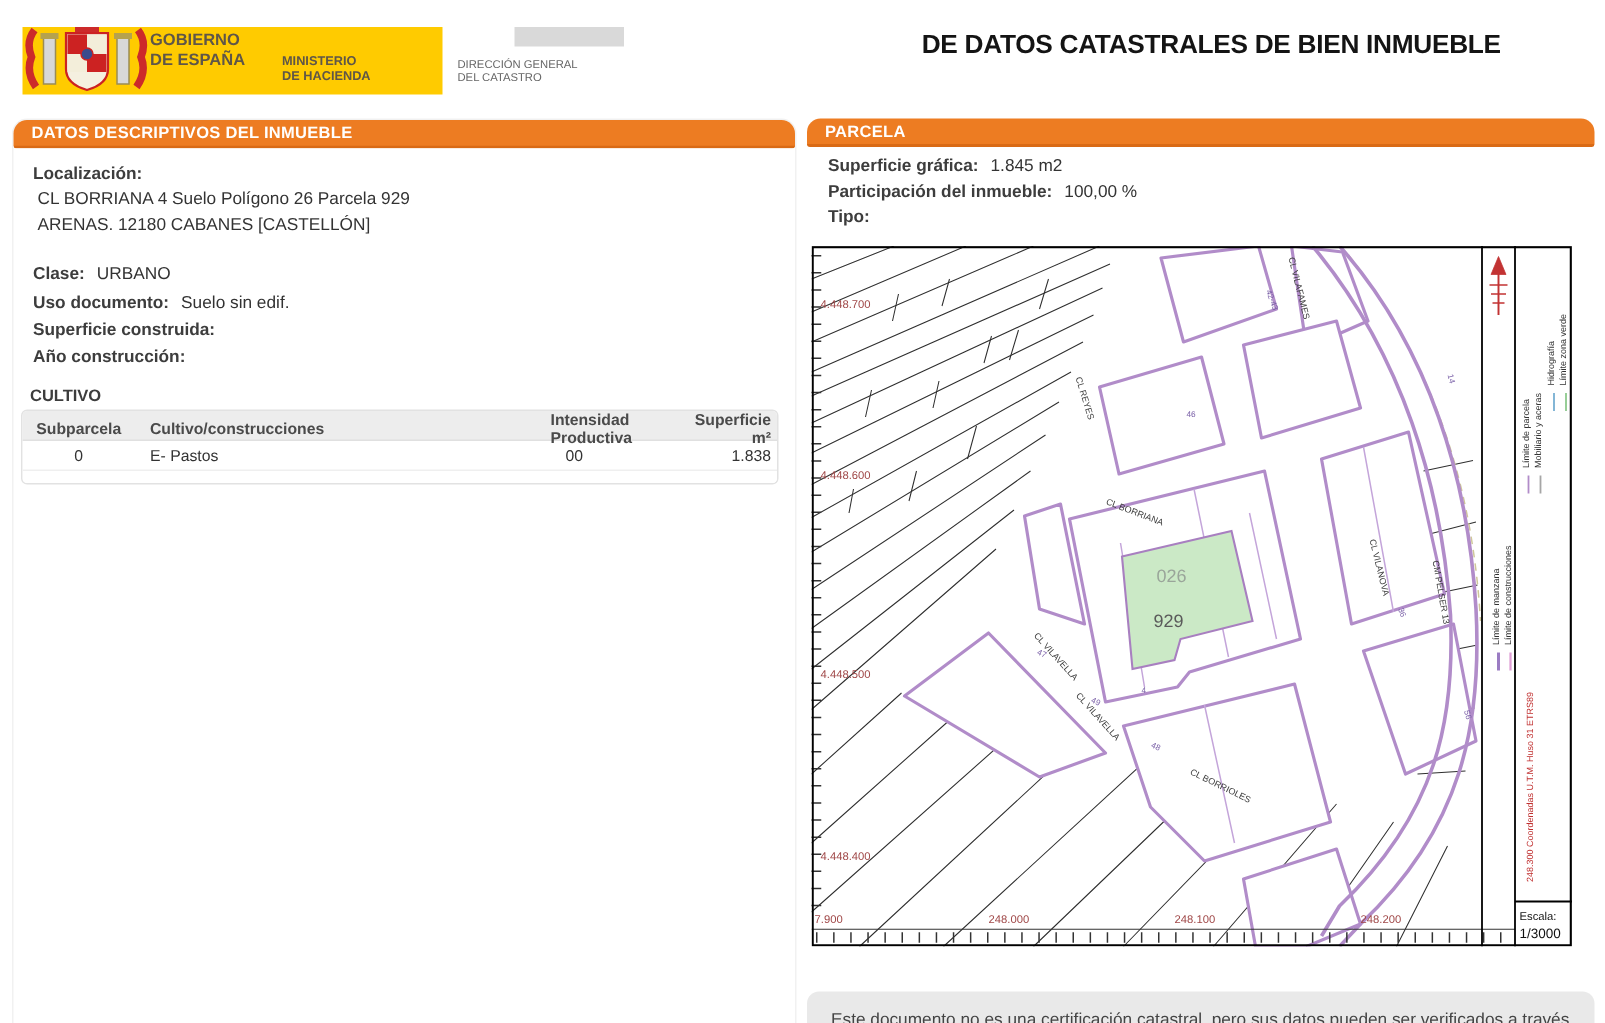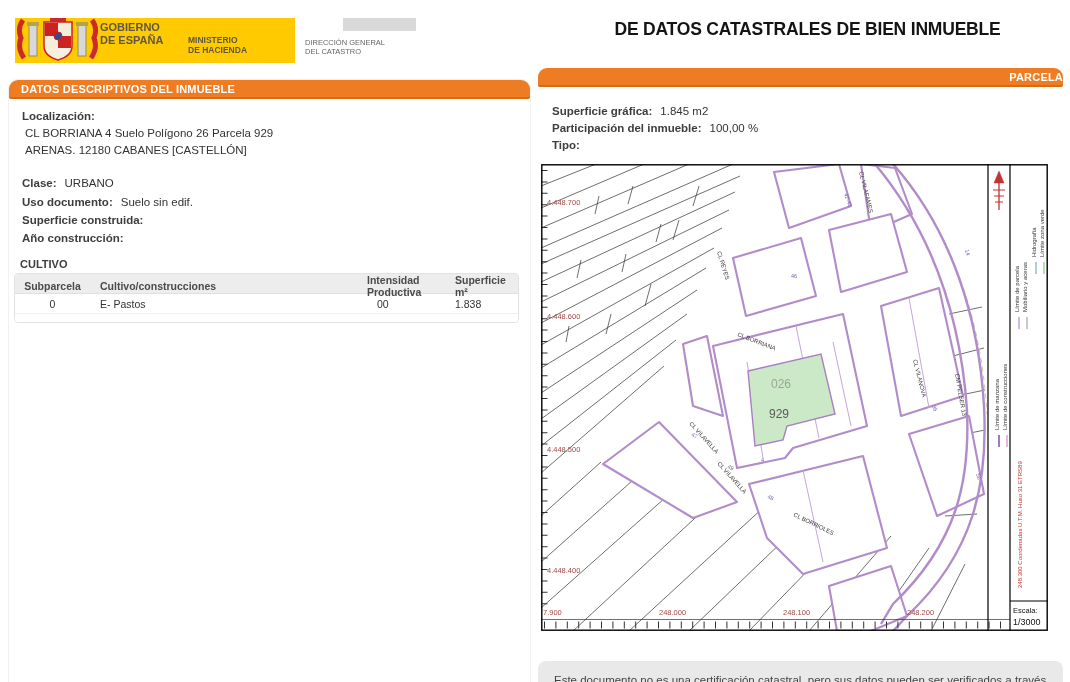--- a/index.html
+++ b/index.html
@@ -16,33 +16,33 @@
   .doc-title { position:absolute; left:555px; top:1px; width:505px; text-align:center;
                font-size:17.5px; font-weight:bold; color:#141414; letter-spacing:-0.2px; }
   .ref-line { position:absolute; left:555px; top:31px; width:505px; text-align:center; font-size:12px; color:#222; }
   .ref-line .lbl { font-weight:bold; margin-right:12px; }
 
   
   .panel { position:absolute; background:#fff; border:1px solid #f1f1f1; border-radius:10px; }
   .panel-hdr { height:19px; background:#ED7C22; border-bottom:2px solid #d96a15; border-radius:9px 9px 2px 2px;
                color:#fff; font-size:11px; font-weight:bold; line-height:18px; padding-left:12px; letter-spacing:0.2px; }
   .lp { left:8px; top:61px; width:523px; height:618px; }
-  .rp { left:538px; top:50px; width:525px; height:72px; border:none;text-align:right; }
+  .rp { left:538px; top:61px; width:525px; height:72px; border:none; }
 
   .fld { position:absolute; font-size:11.5px; color:#333; white-space:nowrap; }
   .fld b { color:#3d3d3d; }
   .gap { display:inline-block; width:8px; }
 
   
   .ctable { position:absolute; left:14px; top:255px; width:505px; border:1px solid #e2e2e2; border-radius:4px;
             overflow:hidden; font-size:10.5px; background:#fdfdfd; }
   .crow { display:grid; grid-template-columns:75px 255px 110px 65px; height:20px; align-items:center; }
   .crow.hdr { background:#ededed; font-weight:bold; color:#4a4a4a; border-bottom:1px solid #e0e0e0; }
   .crow.body { background:#fff; border-bottom:1px solid #efefef; }
-  .c0 { text-align:center; } .c1 { padding-left:10px; } .c2 { padding-left:22px; } .c3 { text-align:left; padding-right:6px; }
+  .c0 { text-align:center; } .c1 { padding-left:10px; } .c2 { padding-left:22px; } .c3 { text-align:right; padding-right:6px; }
   .crow.body .c2 { padding-left:32px; }
   .cpad { height:8px; background:#fff; }
 
   
   .map-wrap { position:absolute; left:541px; top:146px; width:507px; height:467px; }
   .footer-box { position:absolute; left:538px; top:643px; width:525px; height:60px; background:#e9e9e9;
                 border-radius:8px; padding:11px 16px; font-size:11.5px; color:#444; line-height:17px; }
 
   svg text { font-family:"Liberation Sans", sans-serif; }
 </style>

